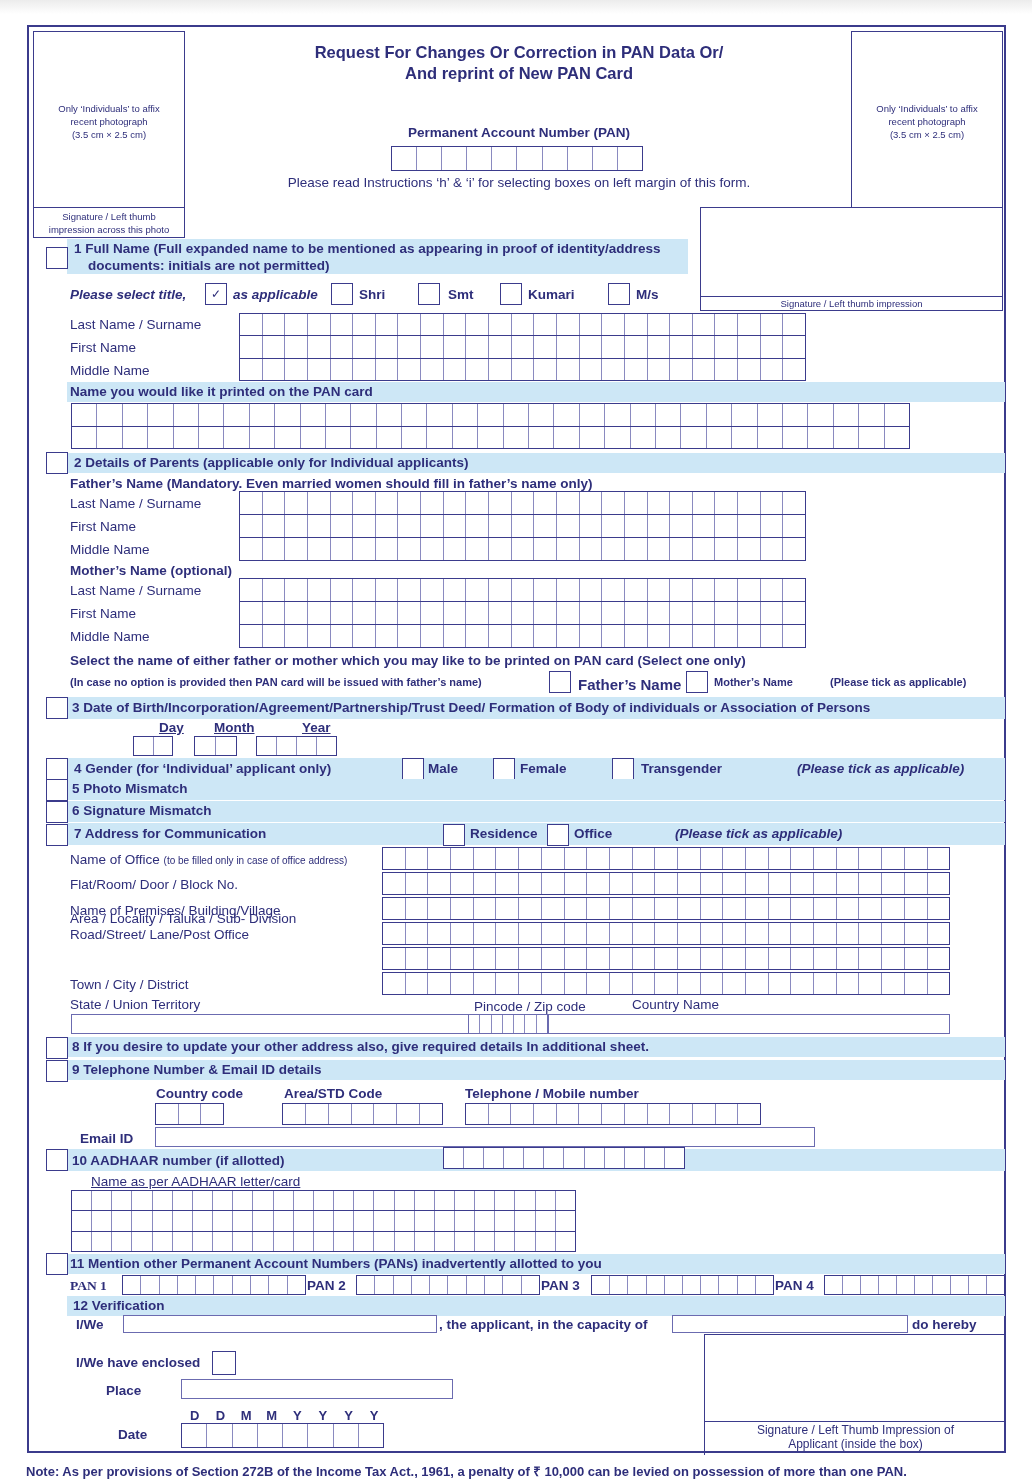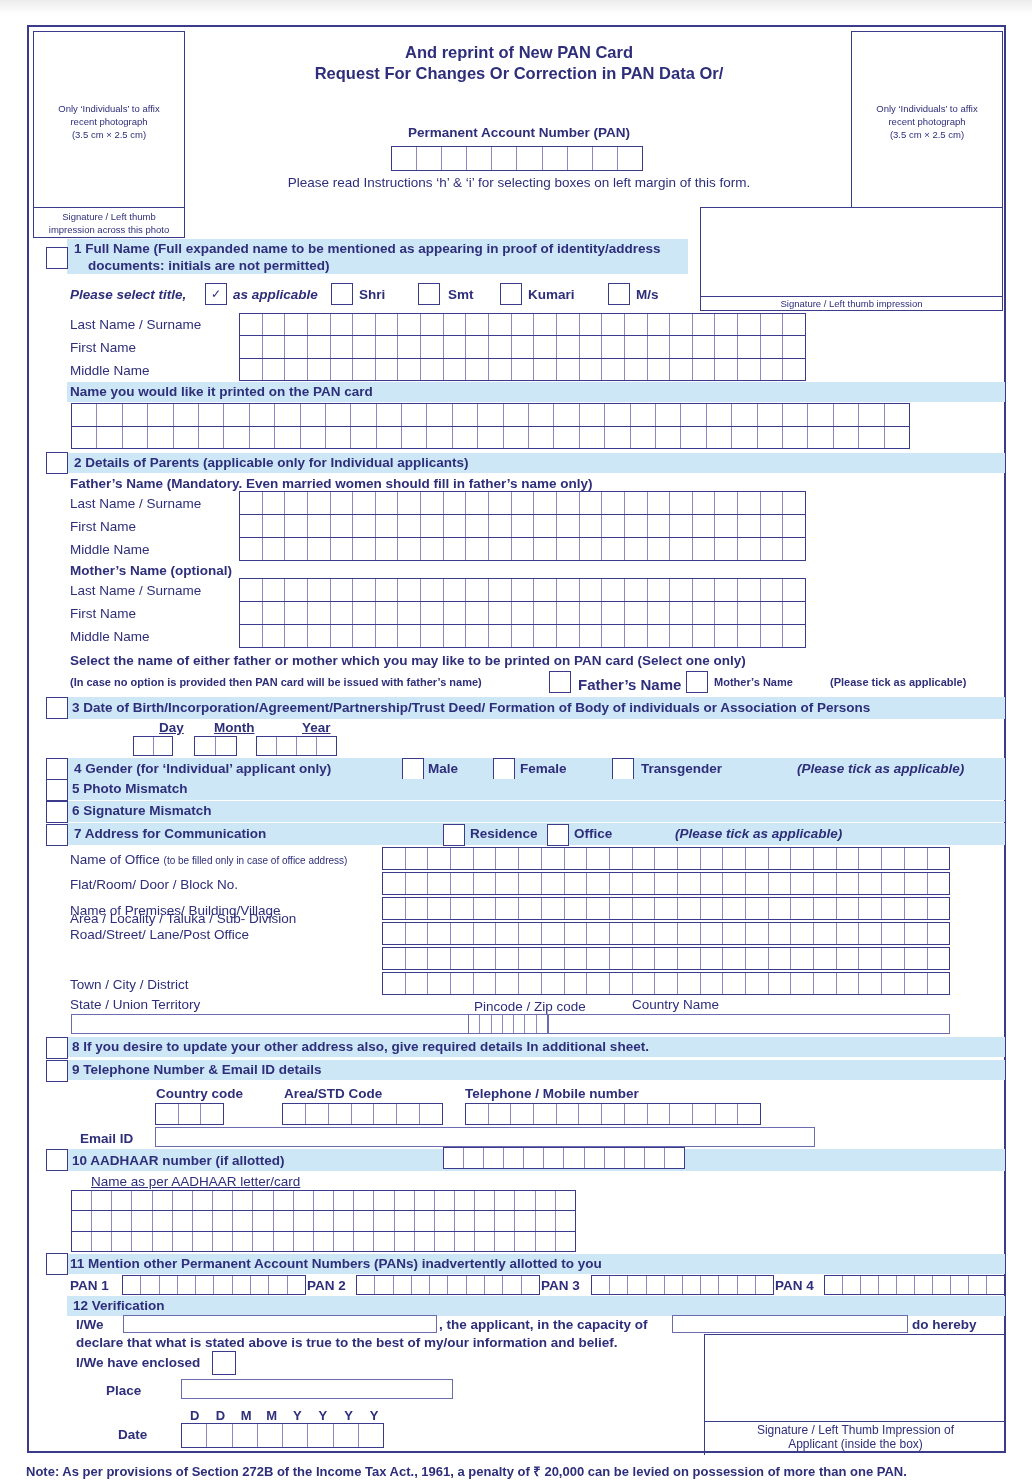--- a/index.html
+++ b/index.html
@@ -53,22 +53,22 @@
       <div>recent photograph</div>
       <div>(3.5 cm × 2.5 cm)</div>
     </div>
   </div>
   <div class="photo" style="left:671px; top:180px; width:303px; height:104px;">
     <div style="position:absolute; left:0; right:0; top:88px; border-top:1.5px solid #3b3b8c;"></div>
     <div class="photo-text" style="top:89px; font-size:9.5px;">Signature / Left thumb impression</div>
   </div>
 
   <div class="abs b" style="left:160px; top:15px; width:660px; text-align:center; font-size:16.5px; line-height:21px;">
+    <div>Request For Changes Or Correction in PAN Data Or/</div>
     <div>And reprint of New PAN Card</div>
-    <div>Request For Changes Or Correction in PAN Data Or/</div>
   </div>
   <div class="abs b" style="left:160px; top:98px; width:660px; text-align:center; font-size:13.5px;">Permanent Account Number (PAN)</div>
   <div class="grid" style="left:362px; top:119px; width:252px; height:25px;" id="pan-main">
       <div class="cell"></div>
       <div class="cell"></div>
       <div class="cell"></div>
       <div class="cell"></div>
       <div class="cell"></div>
       <div class="cell"></div>
       <div class="cell"></div>
@@ -820,21 +820,21 @@
         <div class="cell"></div>
         <div class="cell"></div>
         <div class="cell"></div>
         <div class="cell"></div>
       </div>
     </div>
 
   <div class="band" style="left:38px; top:1227px; width:938px; height:20px;"></div>
   <div class="cb" style="left:17px; top:1226px;"></div>
   <div class="lbl b" style="left:41px; top:1229px;">11 Mention other Permanent Account Numbers (PANs) inadvertently allotted to you</div>
-  <div class="lbl b" style="left:41px; top:1251px;">PAN 1</div>
+  <div class="lbl b" style="left:41px; top:1251px;font-family:Liberation Serif, serif;">PAN 1</div>
   <div class="grid" style="left:93px; top:1248px; width:184px; height:20px;">
       <div class="cell"></div>
       <div class="cell"></div>
       <div class="cell"></div>
       <div class="cell"></div>
       <div class="cell"></div>
       <div class="cell"></div>
       <div class="cell"></div>
       <div class="cell"></div>
       <div class="cell"></div>
@@ -880,21 +880,20 @@
       <div class="cell"></div>
     </div>
 
   <div class="band" style="left:38px; top:1269px; width:938px; height:20px;"></div>
   <div class="lbl b" style="left:44px; top:1271px;">12 Verification</div>
   <div class="lbl b" style="left:47px; top:1290px;">I/We</div>
   <div class="field" style="left:94px; top:1288px; width:314px; height:18px;"></div>
   <div class="lbl b" style="left:410px; top:1290px;">, the applicant, in the capacity of</div>
   <div class="field" style="left:643px; top:1288px; width:236px; height:18px;"></div>
   <div class="lbl b" style="left:883px; top:1290px;">do  hereby</div>
-  <div class="lbl b" style="left:47px; top:1308px;">declare that what is stated above is true to the best of my/our information and belief.</div>
   <div class="lbl b" style="left:47px; top:1328px;">I/We have enclosed</div>
   <div class="field" style="left:183px; top:1324px; width:24px; height:24px; border-color:#3b3b8c;"></div>
   <div class="lbl b" style="left:77px; top:1356px;">Place</div>
   <div class="field" style="left:152px; top:1352px; width:272px; height:20px;"></div>
   <div class="abs b" style="left:153px; top:1381px; width:205px; display:flex; font-size:13px;" id="date-letters">
       <span style="flex: 1 1 0px; text-align: center;">D</span>
       <span style="flex: 1 1 0px; text-align: center;">D</span>
       <span style="flex: 1 1 0px; text-align: center;">M</span>
       <span style="flex: 1 1 0px; text-align: center;">M</span>
       <span style="flex: 1 1 0px; text-align: center;">Y</span>
@@ -916,13 +915,13 @@
 
   <div class="abs" style="left:675px; top:1307px; width:302px; height:121px; border-left:1.5px solid #3b3b8c; border-top:1.5px solid #3b3b8c;">
     <div style="position:absolute; left:0; right:0; top:86px; border-top:1.5px solid #3b3b8c;"></div>
     <div class="photo-text" style="top:88px; font-size:12px; line-height:14px;">
       <div>Signature / Left Thumb Impression of</div>
       <div>Applicant (inside the box)</div>
     </div>
   </div>
 </div>
 
-<div class="abs b" style="left:26px; top:1462px; font-size:13px; white-space:nowrap;">Note: As per provisions of Section 272B of the Income Tax Act., 1961, a penalty of ₹ 20,000 can be levied on possession of more than one PAN.</div>
+<div class="abs b" style="left:26px; top:1462px; font-size:13px; white-space:nowrap;">Note: As per provisions of Section 272B of the Income Tax Act., 1961, a penalty of ₹ 10,000 can be levied on possession of more than one PAN.</div>
 
 </body></html>

